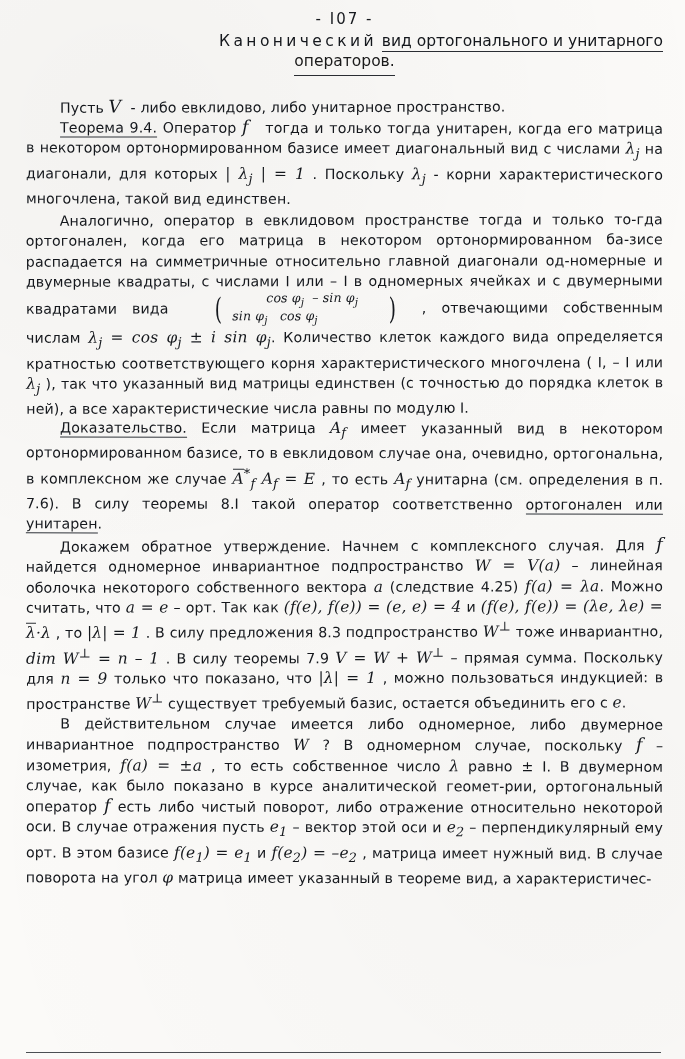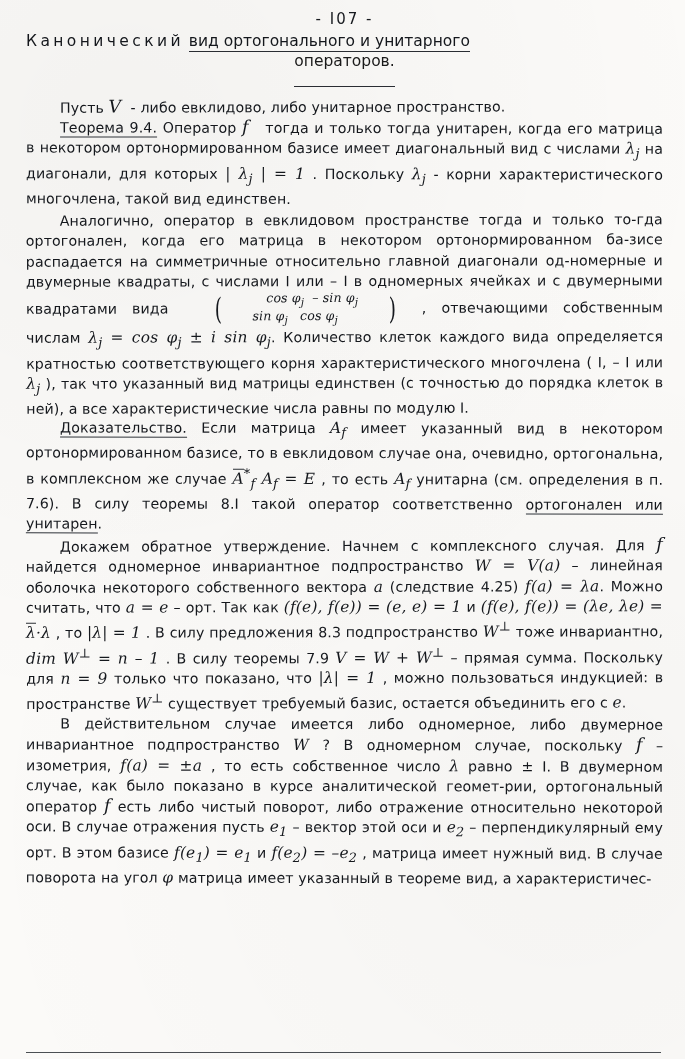--- a/index.html
+++ b/index.html
@@ -40,40 +40,40 @@
     text-align: center;
     font-family: "DejaVu Sans", sans-serif;
     font-size: 15px;
     letter-spacing: 2px;
     margin-bottom: 4px;
     color: #16191e;
   }
   .title {
     font-family: "DejaVu Sans", sans-serif;
     font-size: 15.5px;
-    text-align: left;
+    text-align: right;
     margin: 0 0 2px 0;
     color: #14171c;
   }
   .title .spaced {
     letter-spacing: 3.4px;
   }
   .title .und {
     border-bottom: 1.1px solid #2a2d33;
     padding-bottom: 1px;
   }
   .title-line2 {
     font-family: "DejaVu Sans", sans-serif;
     font-size: 15.5px;
     text-align: center;
     margin: 0 0 12px 0;
   }
   .title-line2 .und {
     border-bottom: 1.1px solid #2a2d33;
-    padding-bottom: 16px;
+    padding-bottom: 5px;
   }
   p.para {
     margin: 0 0 0 0;
     text-indent: 34px;
   }
   .u {
     border-bottom: 1px solid #30343a;
     padding-bottom: 0.5px;
   }
   .math {
@@ -102,21 +102,21 @@
   }
   .matrix .paren {
     font-size: 30px;
     font-style: normal;
     line-height: 26px;
     transform: scaleX(0.62);
     display: inline-block;
   }
   .matrix .rows {
     display: inline-block;
-    text-align: center;
+    text-align: left;
     padding: 0 1px;
   }
   .overline {
     border-top: 1px solid #2b2f35;
     padding-top: 0px;
   }
   .footrule {
     position: absolute;
     left: 26px;
     bottom: 6px;
@@ -179,21 +179,21 @@
       ортонормированном базисе, то в евклидовом случае она, очевидно,
       ортогональна, в комплексном же случае <span class="math"><span class="overline">A</span><sup>*</sup><sub>f</sub> A<sub>f</sub> = E</span> , то есть <span class="math">A<sub>f</sub></span>
       унитарна (см. определения в п. 7.6). В силу теоремы 8.I такой оператор
       соответственно <span class="u">ортогонален или унитарен</span>.
     </p>
 
     <p class="para blk l1">
       Докажем обратное утверждение. Начнем с комплексного случая. Для
       <span class="mathb big">f</span> найдется одномерное инвариантное подпространство <span class="math">W = V(a)</span> –
       линейная оболочка некоторого собственного вектора <span class="math">a</span> (следствие 4.25)
-      <span class="math">f(a) = λa</span>. Можно считать, что <span class="math">a = e</span> – орт. Так как <span class="math">(f(e), f(e)) = (e, e) = 1</span>
+      <span class="math">f(a) = λa</span>. Можно считать, что <span class="math">a = e</span> – орт. Так как <span class="math">(f(e), f(e)) = (e, e) = 4</span>
       и <span class="math">(f(e), f(e)) = (λe, λe) = <span class="overline">λ</span>·λ</span> , то <span class="math">|λ| = 1</span> . В силу предложения 8.3
       подпространство <span class="math">W<sup>⊥</sup></span> тоже инвариантно, <span class="math">dim W<sup>⊥</sup> = n – 1</span> . В силу теоремы 7.9
       <span class="math">V = W + W<sup>⊥</sup></span> – прямая сумма. Поскольку для <span class="math">n = 9</span> только
       что показано, что <span class="math">|λ| = 1</span> , можно пользоваться индукцией: в пространстве
       <span class="math">W<sup>⊥</sup></span> существует требуемый базис, остается объединить его с <span class="math">e</span>.
     </p>
 
     <p class="para blk l2">
       В действительном случае имеется либо одномерное, либо двумерное
       инвариантное подпространство <span class="math">W</span> ? В одномерном случае, поскольку <span class="mathb big">f</span>

